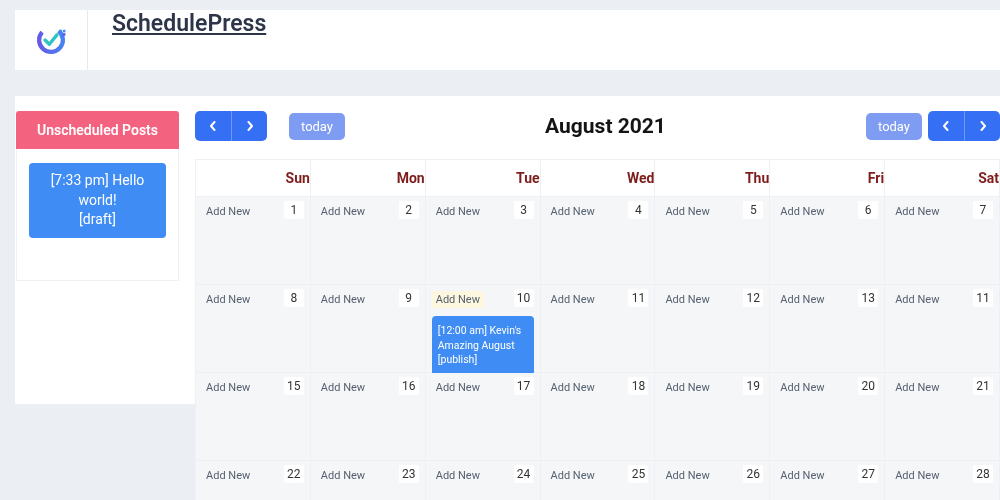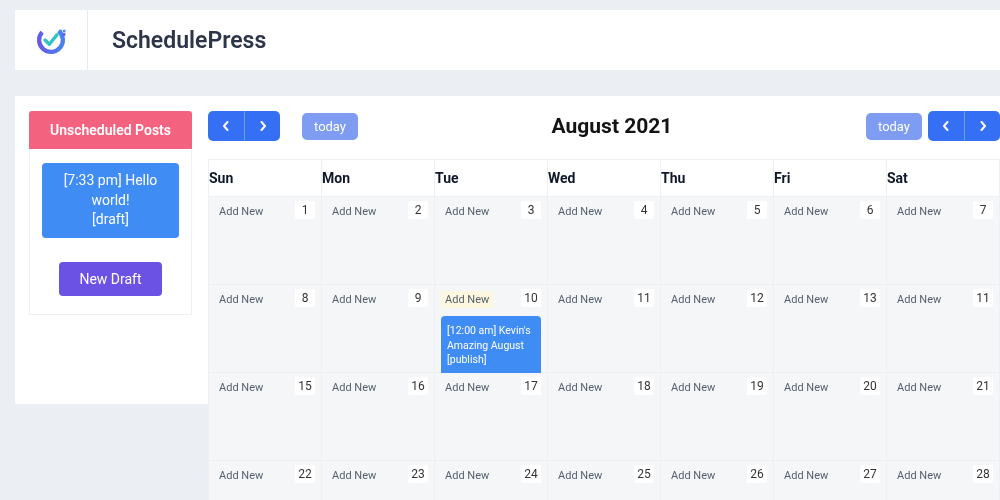--- a/index.html
+++ b/index.html
@@ -25,36 +25,37 @@
     justify-content: center;
     border-right: 1px solid #e6e9ee;
     margin-left: 15px;
     margin-top: 10px;
   }
   .title-box {
     background: #fff;
     height: 60px;
     flex: 1;
     display: flex;
-    align-items: center;
+    align-items: flex-start;
     padding-left: 24px;
     margin-top: 10px;
+    text-decoration: underline;
   }
   .app-title {
     font-size: 23px;
     font-weight: 600;
     color: #2d3549;
   }
   .workspace {
     background: #fff;
     margin: 26px 0 0 15px;
     display: flex;
     width: 985px;
     height: 308px;
-    padding: 15px 0 0 14px;
+    padding: 15px 0 0 1px;
   }
   .sidebar {
     width: 163px;
     flex-shrink: 0;
   }
   .side-head {
     background: #f3627f;
     color: #fff;
     font-size: 14px;
     font-weight: 600;
@@ -126,25 +127,25 @@
     display: grid;
     grid-template-columns: repeat(7, 1fr);
     border: 1px solid #eef0f3;
     border-bottom: none;
     border-right: none;
     font-size: 12px;
   }
   .dow {
     border-right: 1px solid #eef0f3;
     border-bottom: 1px solid #eef0f3;
-    text-align: left;
+    text-align: right;
     font-weight: 700;
     font-size: 14px;
     padding: 10px 0;
-    color: #0f172a;
+    color: #7f1d1d;
     background: #fff;
   }
   .cell {
     border-right: 1px solid #eef0f3;
     border-bottom: 1px solid #eef0f3;
     height: 88px;
     position: relative;
     background: #f5f6f8;
     padding: 6px 6px;
   }
@@ -199,21 +200,20 @@
 
 <div class="workspace">
   <div class="sidebar">
     <div class="side-head">Unscheduled Posts</div>
     <div class="side-body">
       <div class="post-pill">
         <span>[7:33 pm]</span>
         <span>Hello world!</span><br>
         <span>[draft]</span>
       </div>
-      <div class="new-draft-btn">New Draft</div>
     </div>
   </div>
 
   <div class="main">
     <div class="cal-top">
       <div class="navgrp">
         <div class="navbtn">
           <svg width="10" height="10" viewBox="0 0 10 10">
               <path d="M6.5 1 L3 5 L6.5 9" fill="none" stroke="#fff" stroke-width="2" stroke-linecap="round" stroke-linejoin="round"></path>
             </svg>

